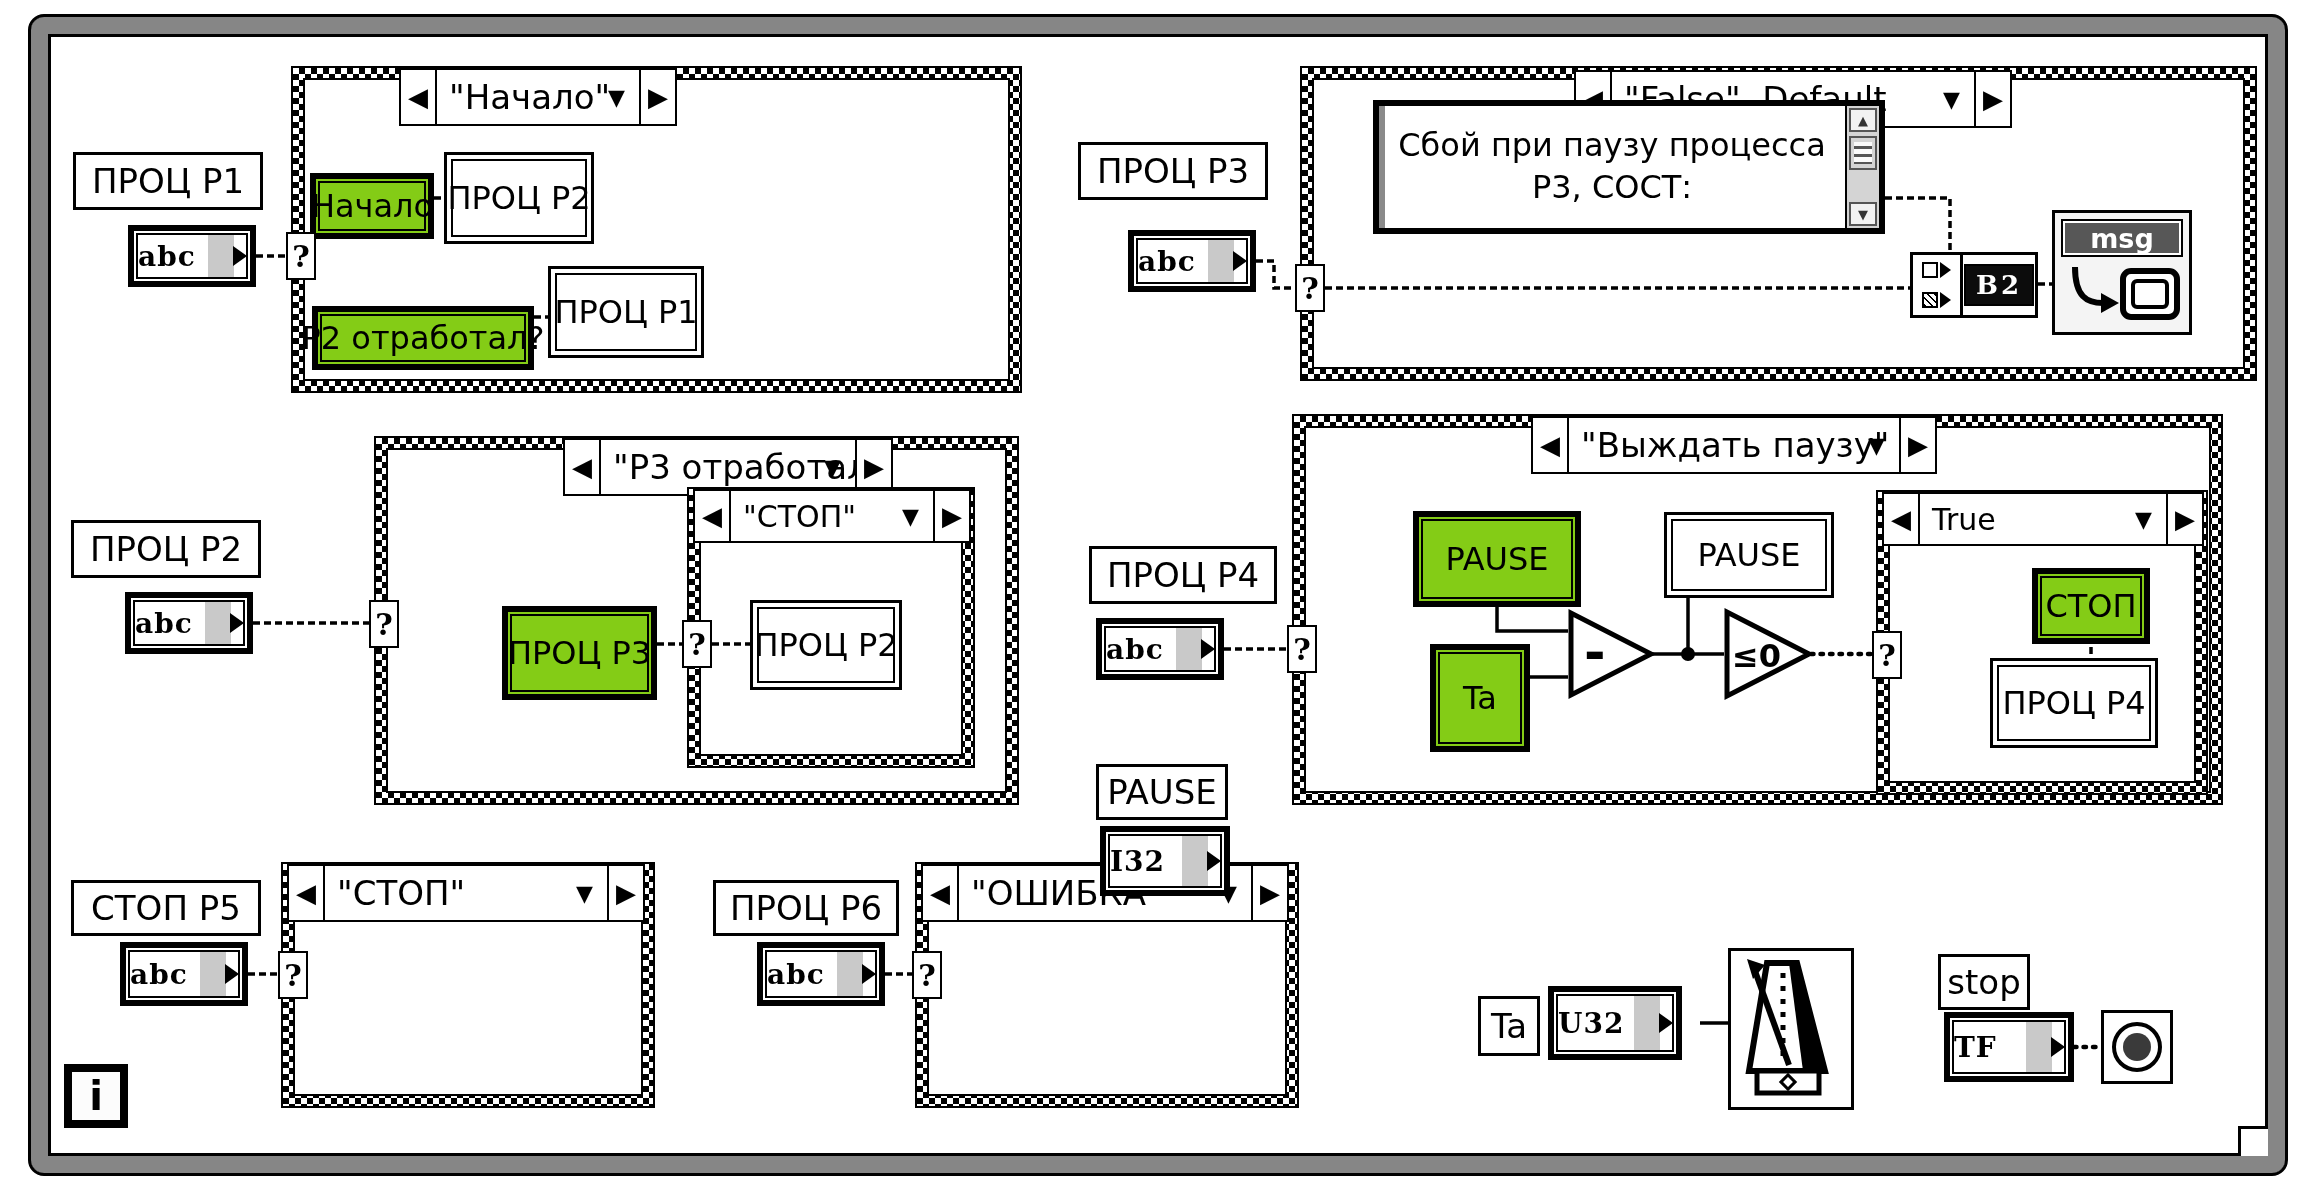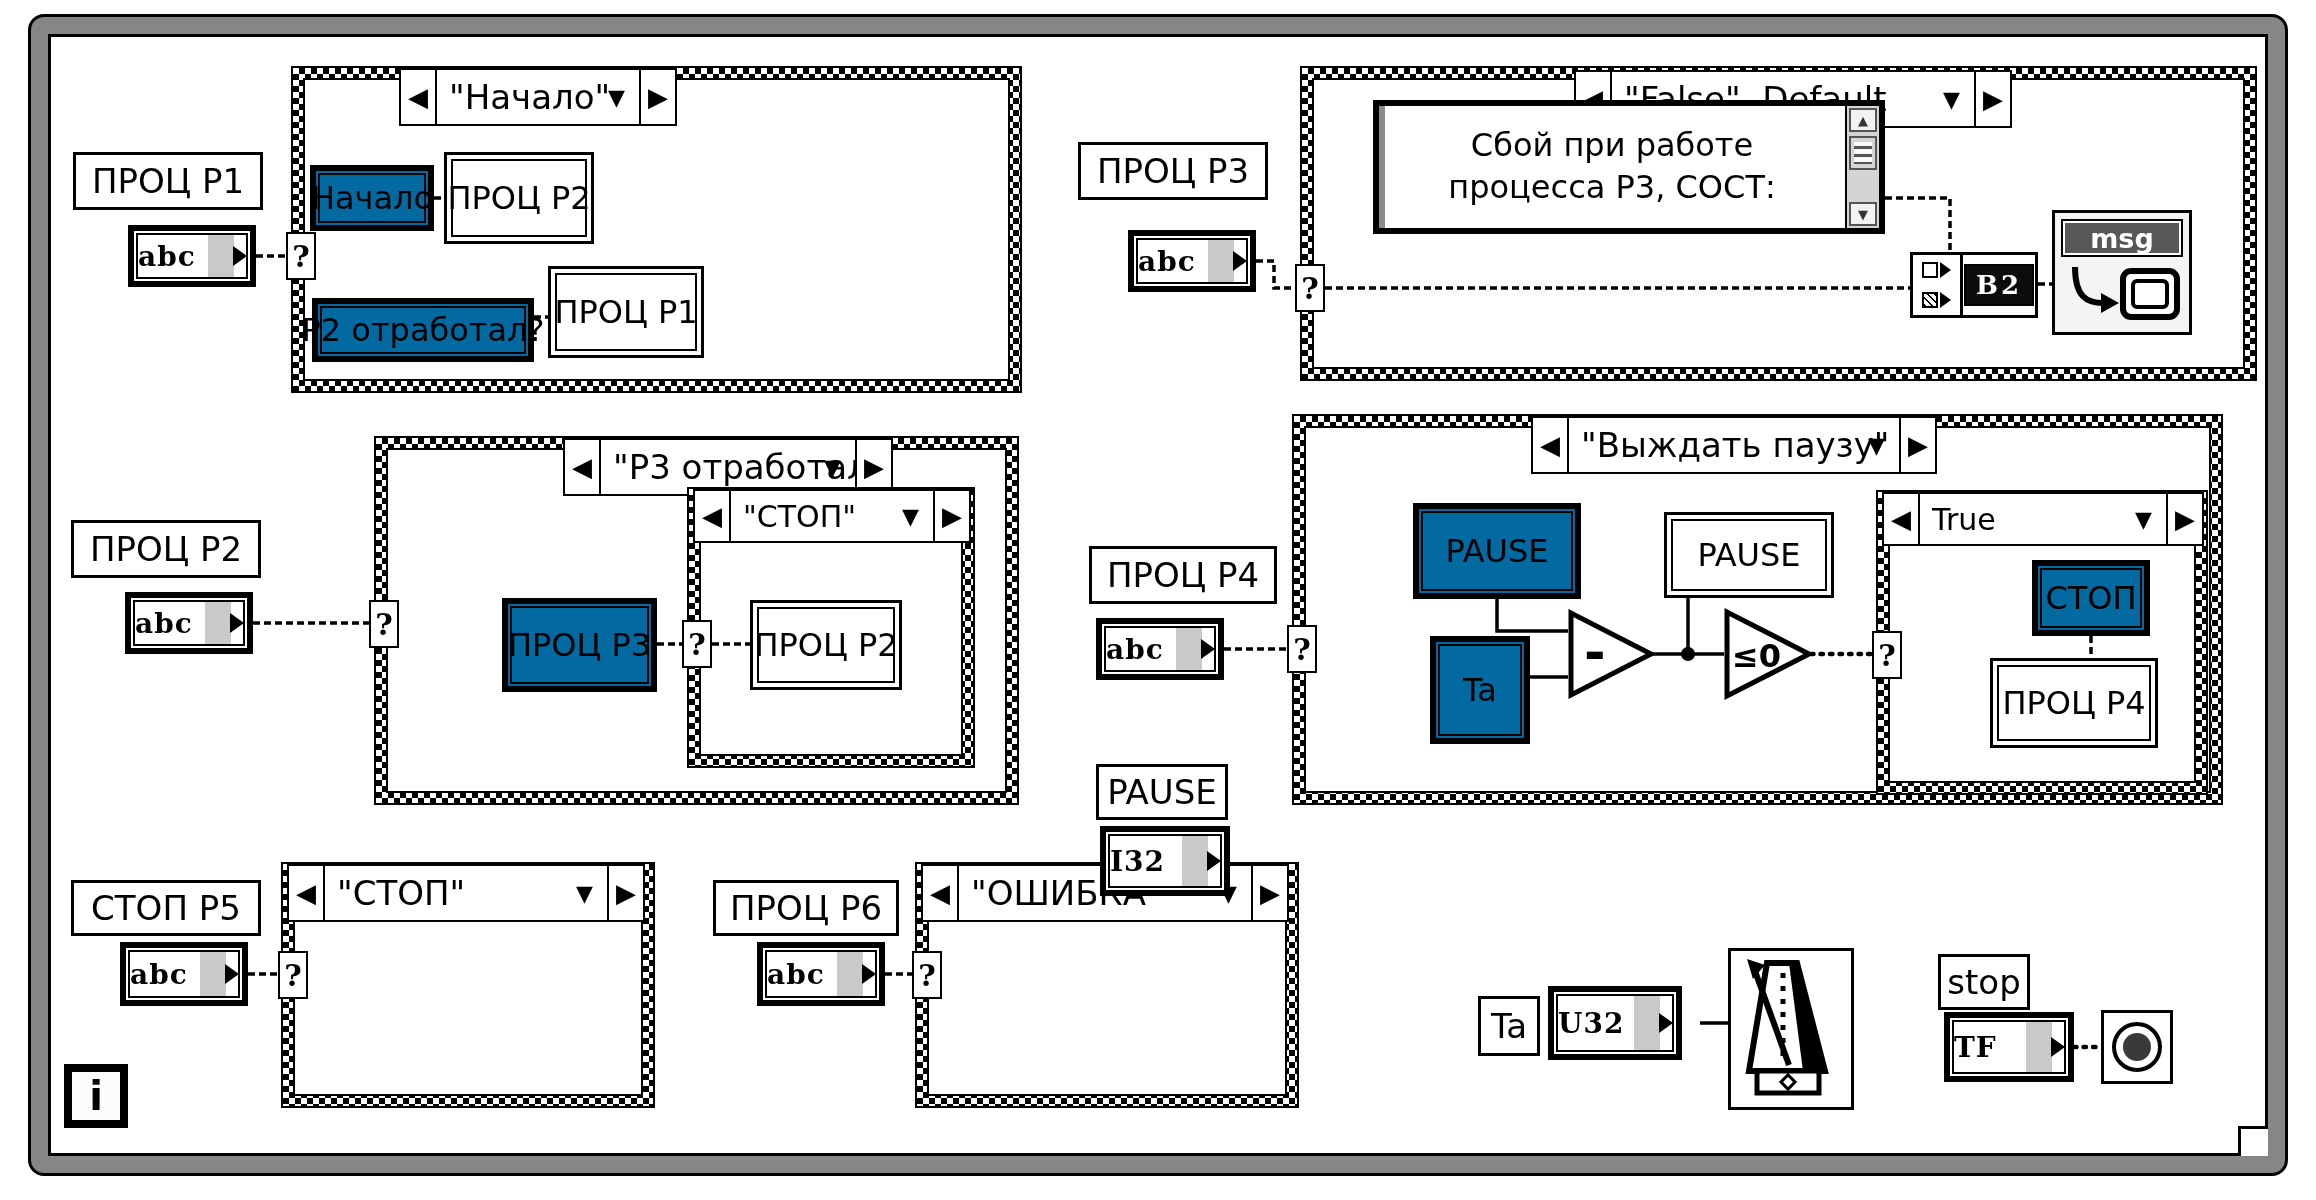--- a/index.html
+++ b/index.html
@@ -55,21 +55,21 @@
   }
   .term { position: absolute; background: #fff; border: 6px solid #000; z-index: 5; }
   .term-in {
     position: absolute; left: 2px; top: 2px; right: 2px; bottom: 2px; border: 2px solid #000;
     display: flex; align-items: center; justify-content: flex-start; overflow: hidden;
   }
   .term-in .tlabel { position: relative; z-index: 1; font-family: "DejaVu Serif", serif; font-weight: bold; font-size: 28px; letter-spacing: 1px; }
   .shade { position: absolute; right: 12px; top: 0; bottom: 0; width: 26px; background: #c9c9c9; z-index: 0; }
   .tarrow { position: absolute; right: -1px; top: 50%; margin-top: -10px; width: 0; height: 0;
     border-left: 14px solid #000; border-top: 10px solid transparent; border-bottom: 10px solid transparent; z-index: 2; }
-  .kc { position: absolute; background: #0369a1; border: 6px solid #000; z-index: 5; }
+  .kc { position: absolute; background: #84cc16; border: 6px solid #000; z-index: 5; margin-top: 8px; }
   .kc-in { position: absolute; left: 2px; top: 2px; right: 2px; bottom: 2px; border: 2px solid #000;
     display: flex; align-items: center; justify-content: center; font-size: 32px; white-space: nowrap; }
   .lv { position: absolute; background: #fff; border: 3px solid #000; z-index: 5; }
   .lv-in { position: absolute; left: 4px; top: 4px; right: 4px; bottom: 4px; border: 2px solid #000;
     display: flex; align-items: center; justify-content: center; font-size: 32px; white-space: nowrap; }
   
   .kc-msg { position: absolute; background: #fff; border: 6px solid #000; z-index: 5; box-shadow: inset 6px 0 0 #8a8a8a; }
   .kc-msg .txt { position: absolute; left: 10px; top: 4px; right: 44px; bottom: 4px;
     display: flex; align-items: center; justify-content: center; text-align: center; font-size: 32px; line-height: 1.3; }
   .sbar { position: absolute; right: 0; top: 0; bottom: 0; width: 34px; border-left: 2px solid #000; background: #d4d4d4; }
@@ -425,21 +425,21 @@
         <span>P2 отработал?</span>
       </div>
   </div>
   <div class="lv" style="left:548px;top:266px;width:156px;height:92px;">
     <div class="lv-in">
         <span>ПРОЦ P1</span>
       </div>
   </div>
 
   <div class="kc-msg" style="left:1373px;top:100px;width:512px;height:134px;">
-    <div class="txt">Сбой при работе процесса P3, СОСТ:</div>
+    <div class="txt">Сбой при паузу процесса P3, СОСТ:</div>
     <div class="sbar">
       <div class="sbtn up">
           <span>▲</span>
         </div>
       <div class="sthumb"></div>
       <div class="sbtn dn">
           <span>▼</span>
         </div>
     </div>
   </div>

